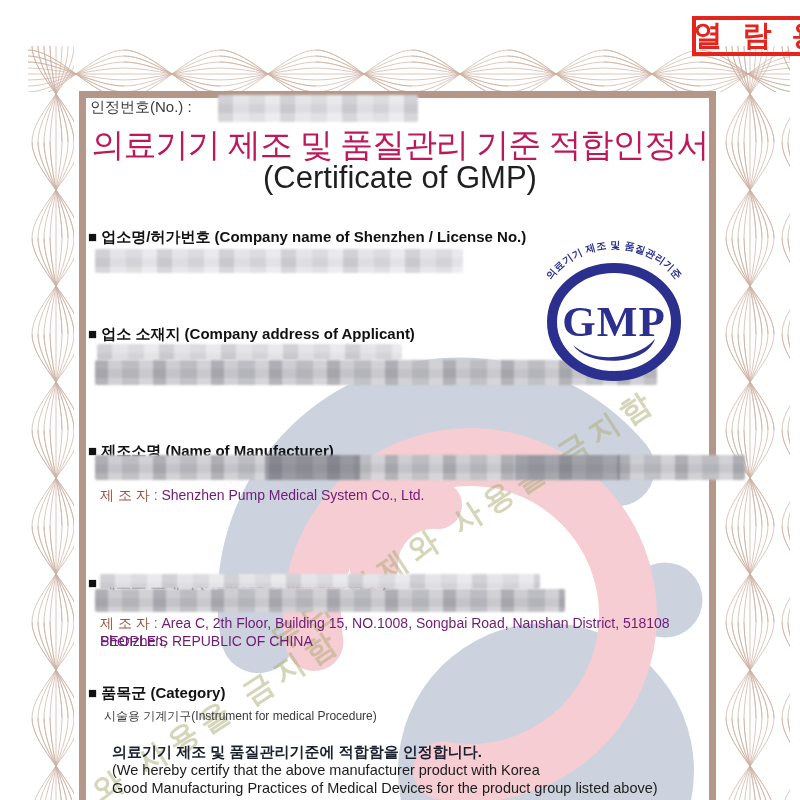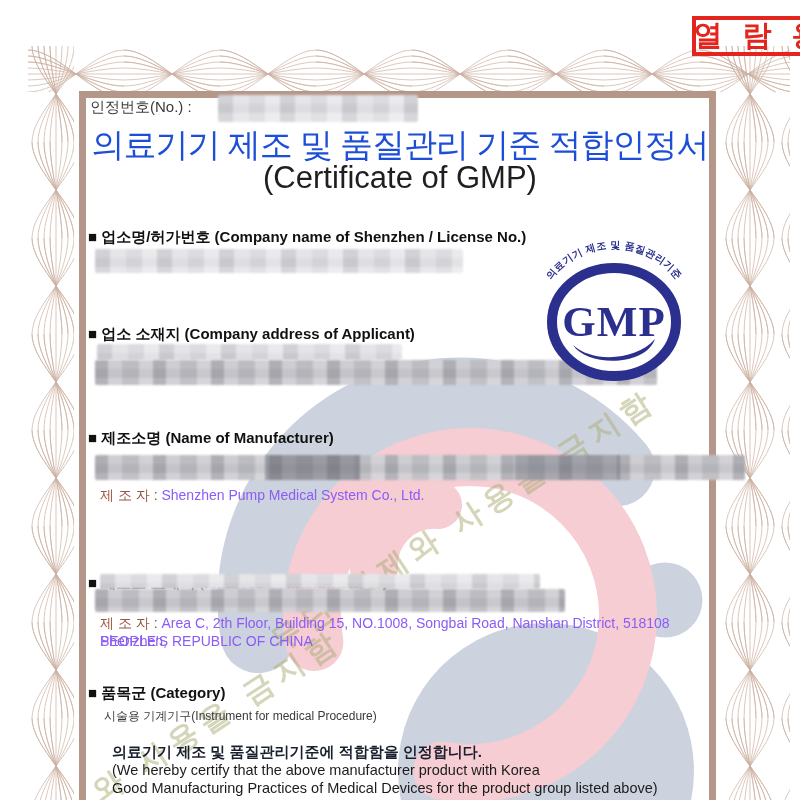--- a/index.html
+++ b/index.html
@@ -30,28 +30,28 @@
            color:rgba(172,172,118,0.5);letter-spacing:7px;transform:rotate(-33deg);
            transform-origin:left bottom;}
   .wm-text.a{left:199px;top:521px;}
   .wm-text.b{left:-116px;top:761px;}
 
   
   .content{position:absolute;left:0;top:0;width:800px;height:800px;z-index:4;}
   .abs{position:absolute;}
   .certno-label{left:90px;top:98px;font-size:15px;color:#3b3b3b;}
   .title-ko{left:0;right:0;top:123px;text-align:center;font-size:33px;font-weight:500;
-            color:#1d4ed8;letter-spacing:-1px;}
+            color:#be185d;letter-spacing:-1px;}
   .title-en{left:0;right:0;top:160px;text-align:center;font-size:31px;font-weight:500;color:#1f1f1f;}
   .sec-h{font-size:15px;font-weight:bold;color:#111;left:88px;}
-  .h1{top:228px;} .h2{top:325px;} .h3{top:429px;} .h4{top:574px;} .h5{top:684px;}
+  .h1{top:228px;} .h2{top:325px;} .h3{top:442px;} .h4{top:574px;} .h5{top:684px;}
 
   .val-line{font-size:14px;}
   .val-label{color:#9c5743;}
-  .val-text{color:#8b5cf6;text-align:right;}
+  .val-text{color:#701a75;text-align:right;}
   .v3{left:100px;top:487px;}
   .v4a{left:100px;top:615px;width:600px;}
   .v4b{left:100px;top:633px;}
   .v5{left:104px;top:708px;font-size:12px;color:#3a3a3a;}
 
   .stm-ko{left:112px;top:743px;font-size:15px;font-weight:bold;color:#1a1f2e;}
   .stm-en1{left:112px;top:762px;font-size:14.5px;color:#1c1c1c;}
   .stm-en2{left:112px;top:780px;font-size:14.5px;color:#1c1c1c;}
 
   

